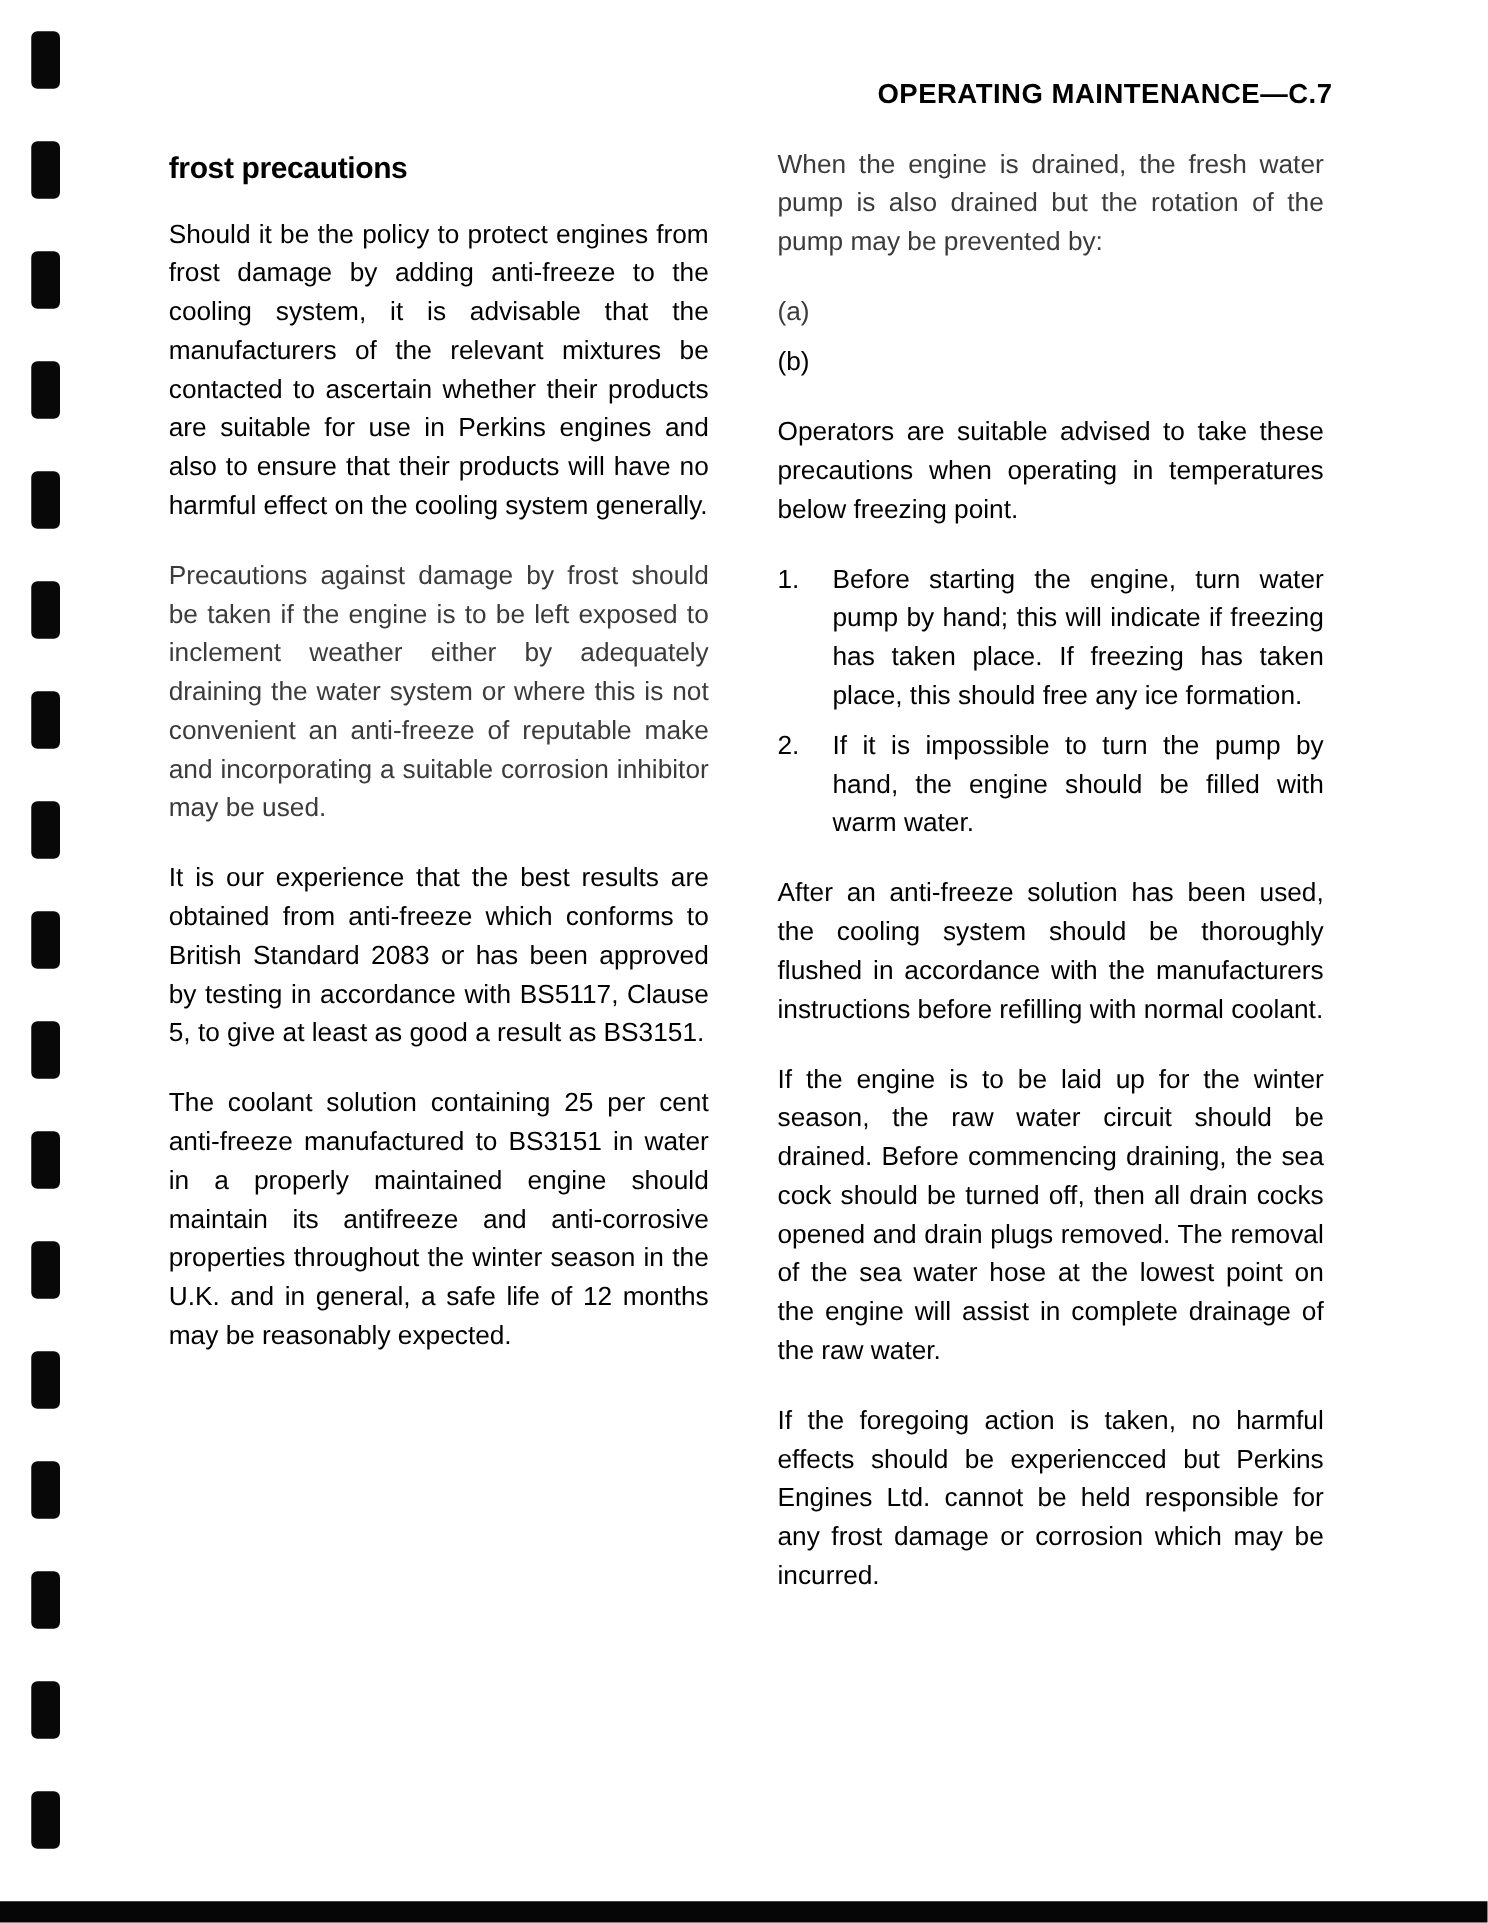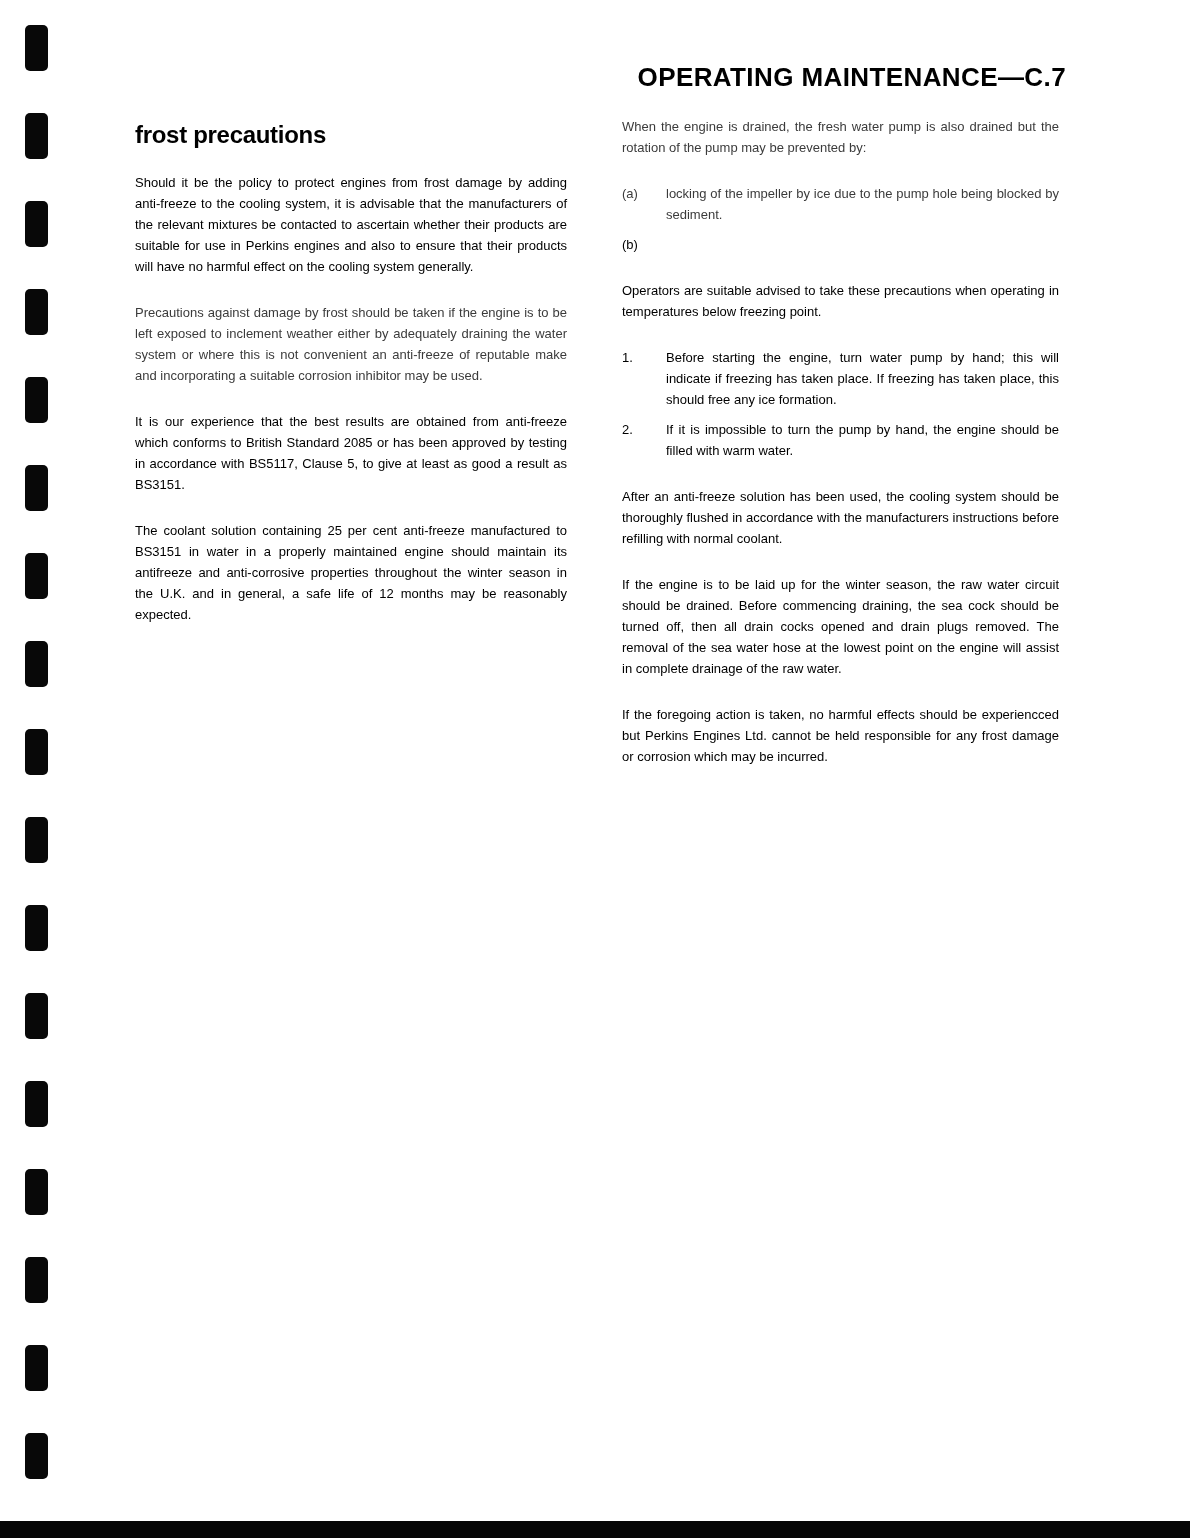--- a/index.html
+++ b/index.html
@@ -41,39 +41,39 @@
     width: 1190px;
     height: 17px;
     background: #060606;
   }
 
   
   #page-header {
     position: absolute;
     right: 124px;
     top: 62px;
-    font-size: 26px;
+    font-size: 22px;
     font-weight: bold;
     letter-spacing: 0.4px;
     white-space: nowrap;
   }
 
   #page-title {
     position: absolute;
     left: 135px;
     top: 105px;
     font-size: 24px;
     font-weight: bold;
     letter-spacing: -0.3px;
   }
 
   .column {
     position: absolute;
-    font-size: 13px;
-    line-height: 21px;
+    font-size: 21px;
+    line-height: 31px;
     text-align: justify;
     -webkit-hyphens: none;
     hyphens: none;
   }
   #column-left {
     left: 135px;
     top: 172px;
     width: 432px;
   }
   #column-right {
@@ -144,31 +144,30 @@
     <div class="binder-hole" style="top: 1433px; background: rgb(8, 8, 8);"></div>
   </div>
 
 <div id="page-header">OPERATING MAINTENANCE—C.7</div>
 
 <h1 id="page-title">frost precautions</h1>
 
 <div id="column-left" class="column">
   <p class="para">Should it be the policy to protect engines from frost damage by adding anti-freeze to the cooling system, it is advisable that the manufacturers of the relevant mixtures be contacted to ascertain whether their products are suitable for use in Perkins engines and also to ensure that their products will have no harmful effect on the cooling system generally.</p>
   <p class="para faded">Precautions against damage by frost should be taken if the engine is to be left exposed to inclement weather either by adequately draining the water system or where this is not convenient an anti-freeze of reputable make and incorporating a suitable corrosion inhibitor may be used.</p>
-  <p class="para">It is our experience that the best results are obtained from anti-freeze which conforms to British Standard 2085 or has been approved by testing in accordance with BS5117, Clause 5, to give at least as good a result as BS3151.</p>
+  <p class="para">It is our experience that the best results are obtained from anti-freeze which conforms to British Standard 2083 or has been approved by testing in accordance with BS5117, Clause 5, to give at least as good a result as BS3151.</p>
   <p class="para">The coolant solution containing 25 per cent anti-freeze manufactured to BS3151 in water in a properly maintained engine should maintain its antifreeze and anti-corrosive properties throughout the winter season in the U.K. and in general, a safe life of 12 months may be reasonably expected.</p>
 </div>
 
 <div id="column-right" class="column">
   <p class="para faded">When the engine is drained, the fresh water pump is also drained but the rotation of the pump may be prevented by:</p>
 
   <div class="list">
     <div class="list-item">
       <span class="list-marker faded">(a)</span>
-      <span class="list-text faded">locking of the impeller by ice due to the pump hole being blocked by sediment.</span>
     </div>
     <div class="list-item">
       <span class="list-marker">(b)</span>
     </div>
   </div>
 
   <p class="para">Operators are suitable advised to take these precautions when operating in temperatures below freezing point.</p>
 
   <div class="list">
     <div class="list-item">

